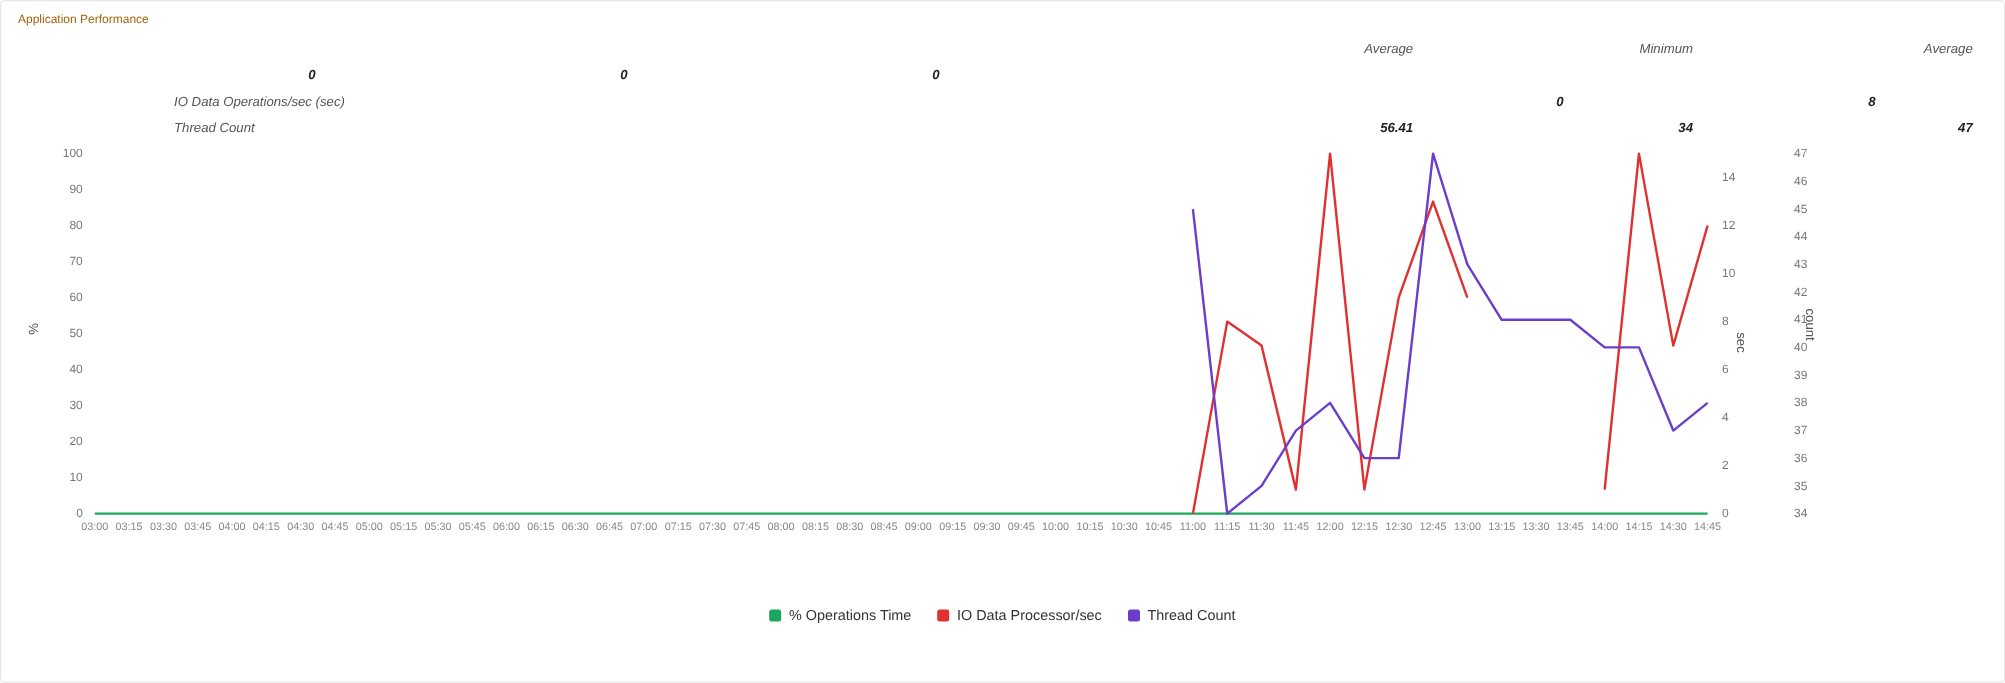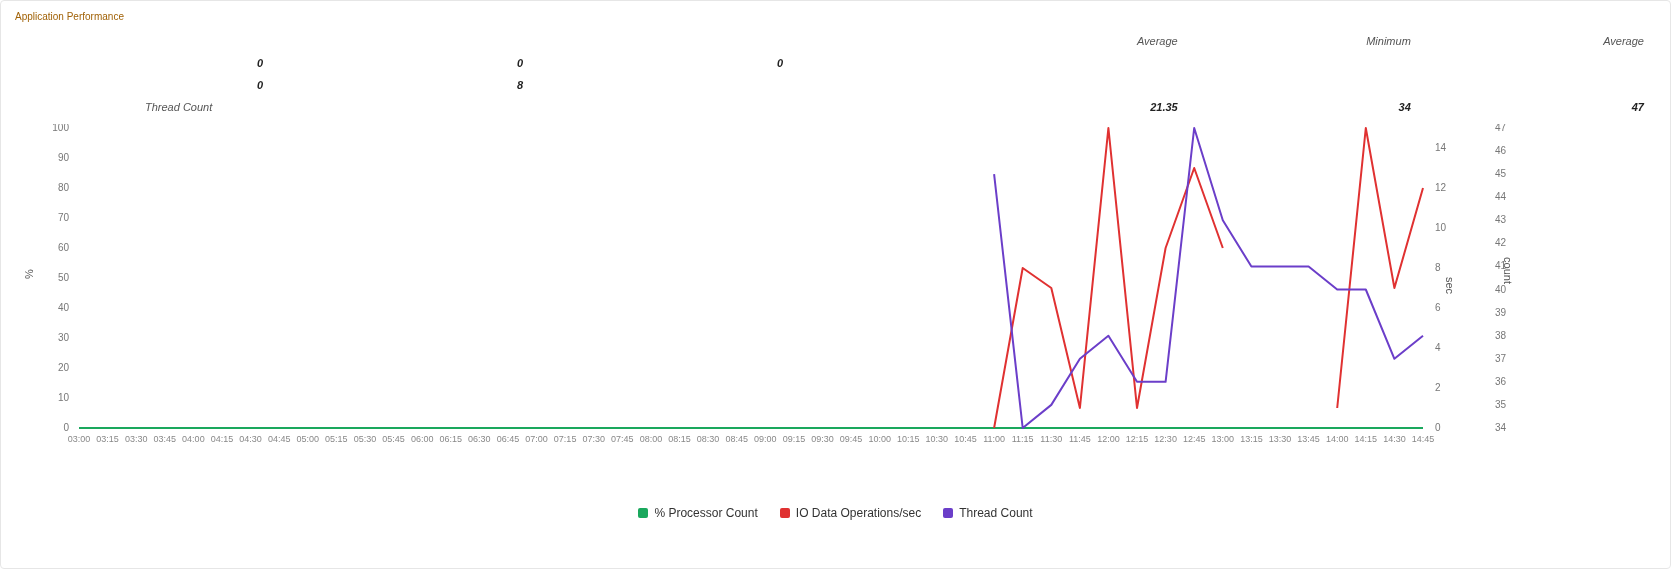--- a/index.html
+++ b/index.html
@@ -101,26 +101,27 @@
       <div class="stats-num-col">Average</div>
       <div class="stats-num-col">Minimum</div>
       <div class="stats-num-col">Average</div>
     </div>
     <div class="stats-row">
       <div class="stats-num-col">0</div>
       <div class="stats-num-col">0</div>
       <div class="stats-num-col">0</div>
     </div>
     <div class="stats-row">
+      <div class="stats-name-col">IO Data Operations/sec (sec)</div>
       <div class="stats-num-col">0</div>
       <div class="stats-num-col">8</div>
     </div>
     <div class="stats-row">
       <div class="stats-name-col">Thread Count</div>
-      <div class="stats-num-col">21.35</div>
+      <div class="stats-num-col">56.41</div>
       <div class="stats-num-col">34</div>
       <div class="stats-num-col">47</div>
     </div>
   </div>
 
   <div class="chart-wrap">
     <div class="axis-label axis-left-title">%</div>
     <div class="axis-label axis-right-title1">sec</div>
     <div class="axis-label axis-right-title2">count</div>
     <svg class="chart" id="chart-svg" width="1640" height="340">
@@ -207,25 +208,25 @@
         <text x="1408" y="318" text-anchor="middle" class="tick-x">14:45</text>
         <path d="M64.0,304.0 L92.6,304.0 L121.2,304.0 L149.8,304.0 L178.4,304.0 L207.0,304.0 L235.6,304.0 L264.2,304.0 L292.8,304.0 L321.4,304.0 L350.0,304.0 L378.6,304.0 L407.1,304.0 L435.7,304.0 L464.3,304.0 L492.9,304.0 L521.5,304.0 L550.1,304.0 L578.7,304.0 L607.3,304.0 L635.9,304.0 L664.5,304.0 L693.1,304.0 L721.7,304.0 L750.3,304.0 L778.9,304.0 L807.5,304.0 L836.1,304.0 L864.7,304.0 L893.3,304.0 L921.9,304.0 L950.5,304.0 L979.1,304.0 L1007.7,304.0 L1036.3,304.0 L1064.9,304.0 L1093.4,304.0 L1122.0,304.0 L1150.6,304.0 L1179.2,304.0 L1207.8,304.0 L1236.4,304.0 L1265.0,304.0 L1293.6,304.0 L1322.2,304.0 L1350.8,304.0 L1379.4,304.0 L1408.0,304.0 " fill="none" stroke="#1aa85d" stroke-width="2" stroke-linejoin="round"></path>
         <path d="M979.1,304.0 L1007.7,144.0 L1036.3,164.0 L1064.9,284.0 L1093.4,4.0 L1122.0,284.0 L1150.6,124.0 L1179.2,44.0 L1207.8,124.0 M1322.2,284.0 L1350.8,4.0 L1379.4,164.0 L1408.0,64.0 " fill="none" stroke="#e03131" stroke-width="2" stroke-linejoin="round"></path>
         <path d="M979.1,50.2 L1007.7,304.0 L1036.3,280.9 L1064.9,234.8 L1093.4,211.7 L1122.0,257.8 L1150.6,257.8 L1179.2,4.0 L1207.8,96.3 L1236.4,142.5 L1265.0,142.5 L1293.6,142.5 L1322.2,165.5 L1350.8,165.5 L1379.4,234.8 L1408.0,211.7 " fill="none" stroke="#6b3ec9" stroke-width="2" stroke-linejoin="round"></path>
       </svg>
   </div>
 
   <div class="legend">
     <div class="legend-item">
       <span class="swatch" style="background:#1aa85d"></span>
-      <span>% Processor Count</span>
+      <span>% Operations Time</span>
     </div>
     <div class="legend-item">
       <span class="swatch" style="background:#e03131"></span>
-      <span>IO Data Operations/sec</span>
+      <span>IO Data Processor/sec</span>
     </div>
     <div class="legend-item">
       <span class="swatch" style="background:#6b3ec9"></span>
       <span>Thread Count</span>
     </div>
   </div>
 
 </div>
 
 </body></html>

